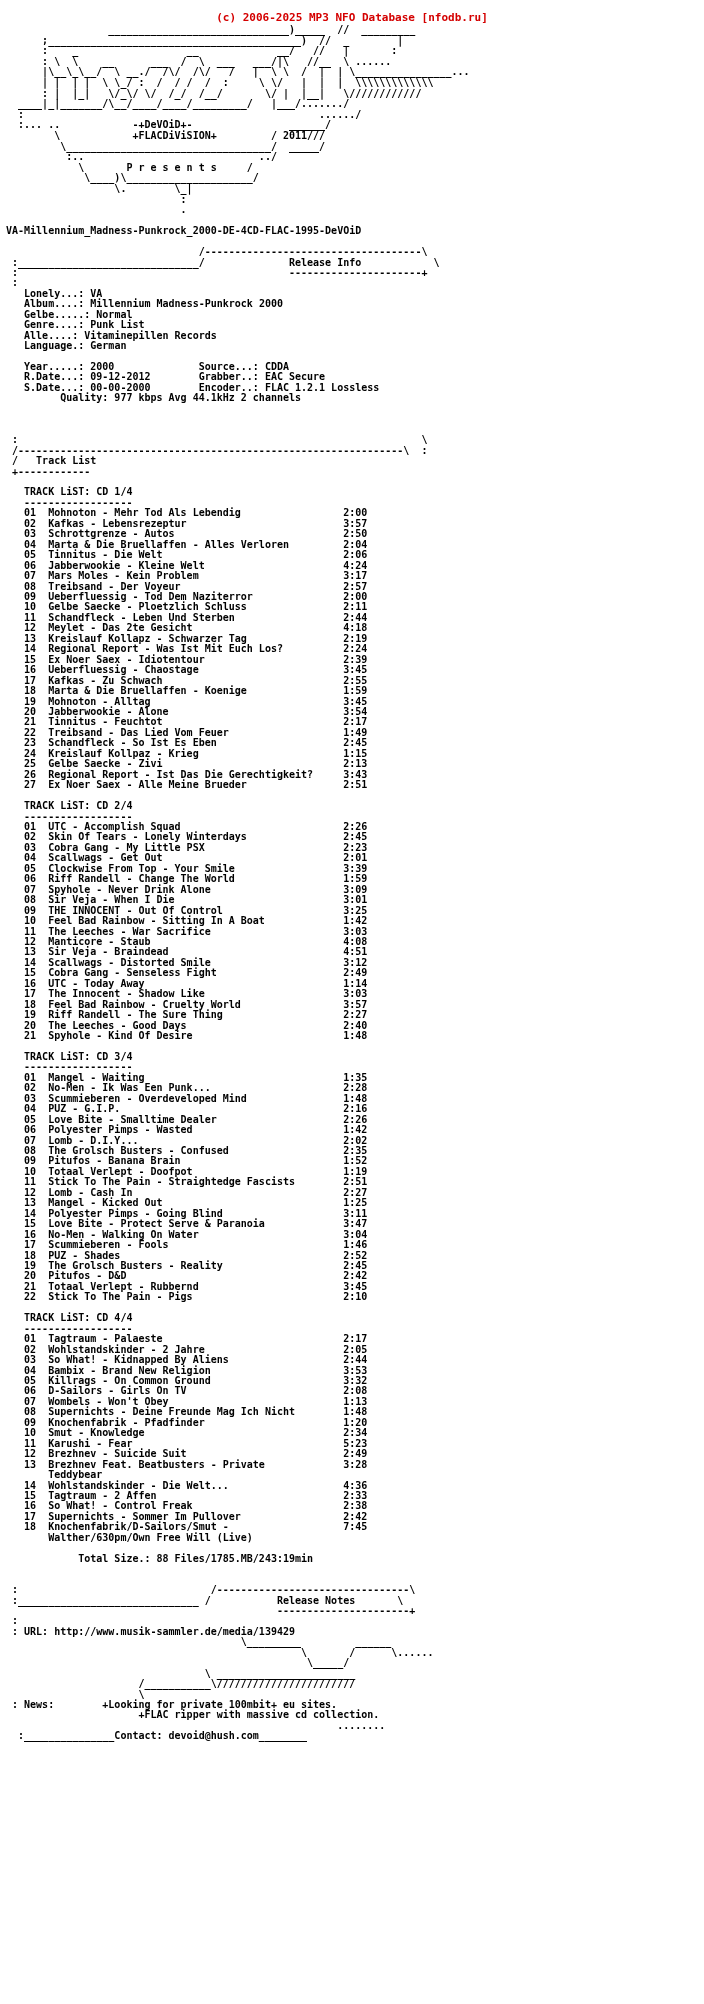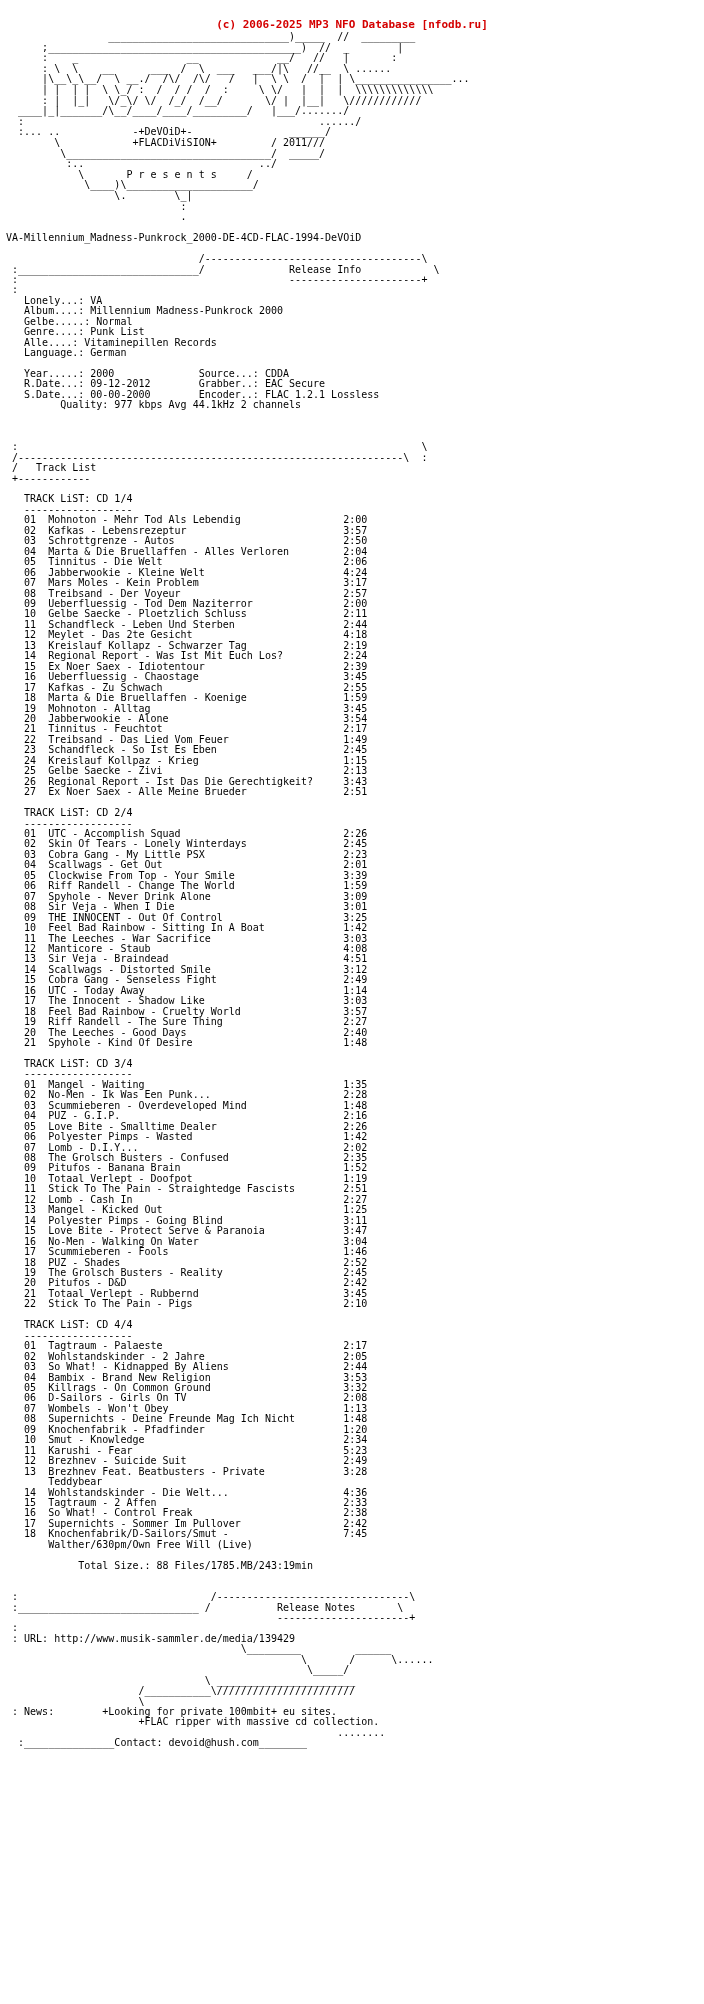--- a/index.html
+++ b/index.html
@@ -19,34 +19,34 @@
     position: relative;
     box-sizing: border-box;
   }
   .copyline {
     color: #d40000;
     font-family: "DejaVu Sans Mono", "Liberation Mono", monospace;
     font-size: 11px;
     line-height: 14px;
     text-align: center;
     font-weight: bold;
-    padding-top: 18px;
+    padding-top: 11px;
     letter-spacing: 0px;
     white-space: pre;
   }
   pre.nfo {
     margin: 0;
     padding: 0 0 0 6px;
     font-family: "DejaVu Sans Mono", "Liberation Mono", monospace;
     font-size: 10px;
     line-height: 10.45px;
     letter-spacing: 0px;
     color: #000000;
     white-space: pre;
-    font-weight: normal;
+    font-weight: bold;
   }
   pre.art {
     font-size: 10px;
     line-height: 10.6px;
   }
 </style>
 </head>
 <body>
 
 <div class="page">
@@ -67,21 +67,21 @@
          \__________________________________/  _____/
           :..                             ../
             \       P r e s e n t s     /
              \____)\_____________________/
                   \.        \_|
                              :
                              .</pre>
 
   <pre class="nfo"> </pre>
 
-  <pre class="nfo">VA-Millennium_Madness-Punkrock_2000-DE-4CD-FLAC-1994-DeVOiD</pre>
+  <pre class="nfo">VA-Millennium_Madness-Punkrock_2000-DE-4CD-FLAC-1995-DeVOiD</pre>
 
   <pre class="nfo"> </pre>
 
   <pre class="nfo"><span>                                /------------------------------------\
  :______________________________/              <span class="rihdr" id="ri-title">Release Info</span>            \
  :                                             ----------------------+
  :</span></pre>
 
   <pre class="nfo"><span>   <span>Lonely...:</span> <span>VA</span></span>
 <span>   <span>Album....:</span> <span>Millennium Madness-Punkrock 2000</span></span>

